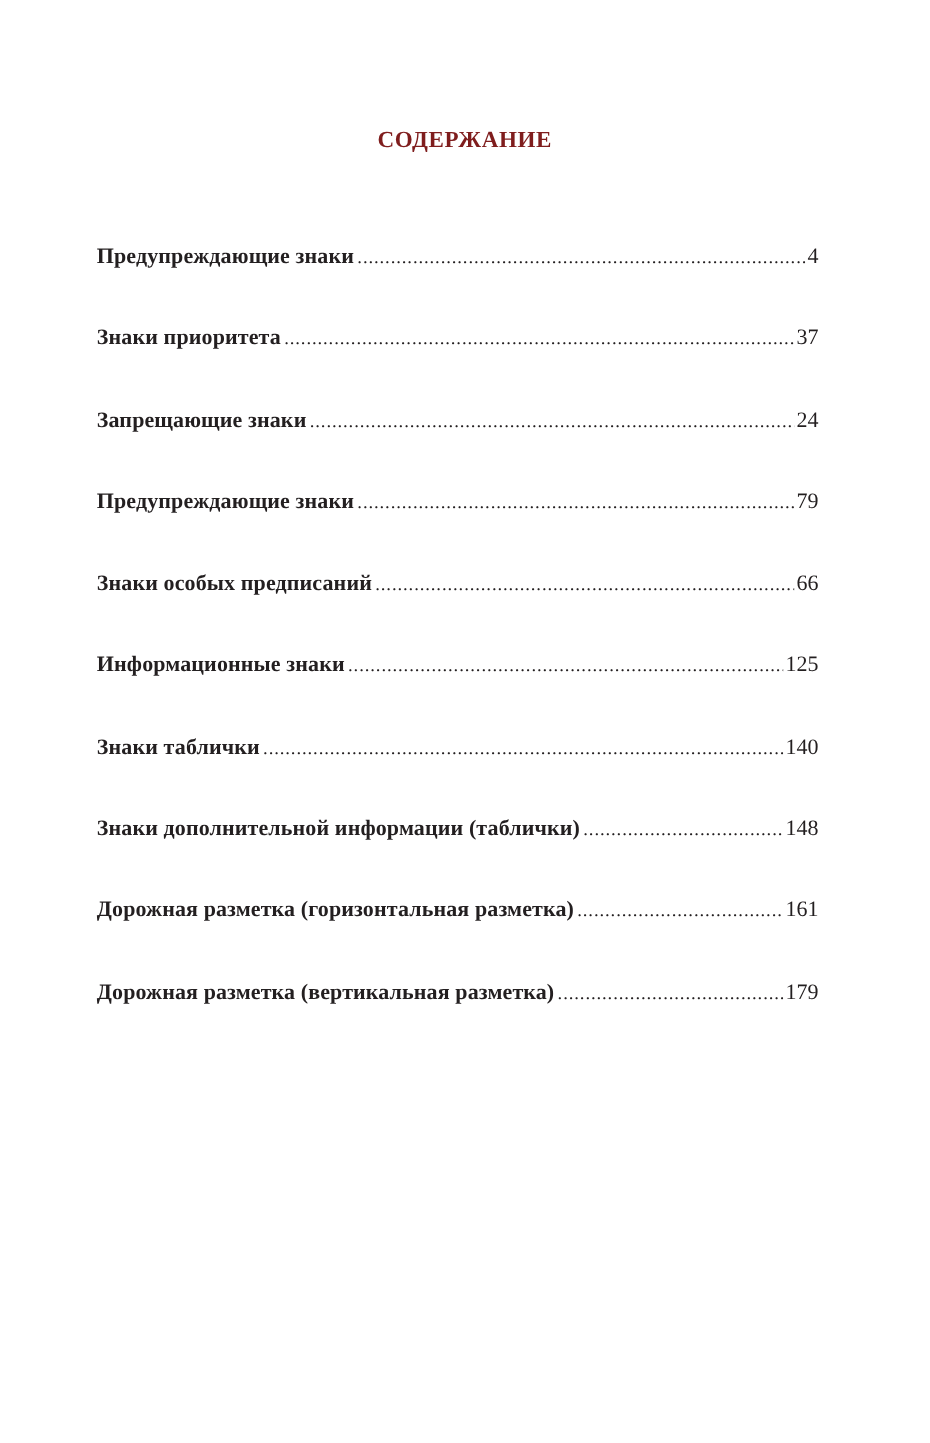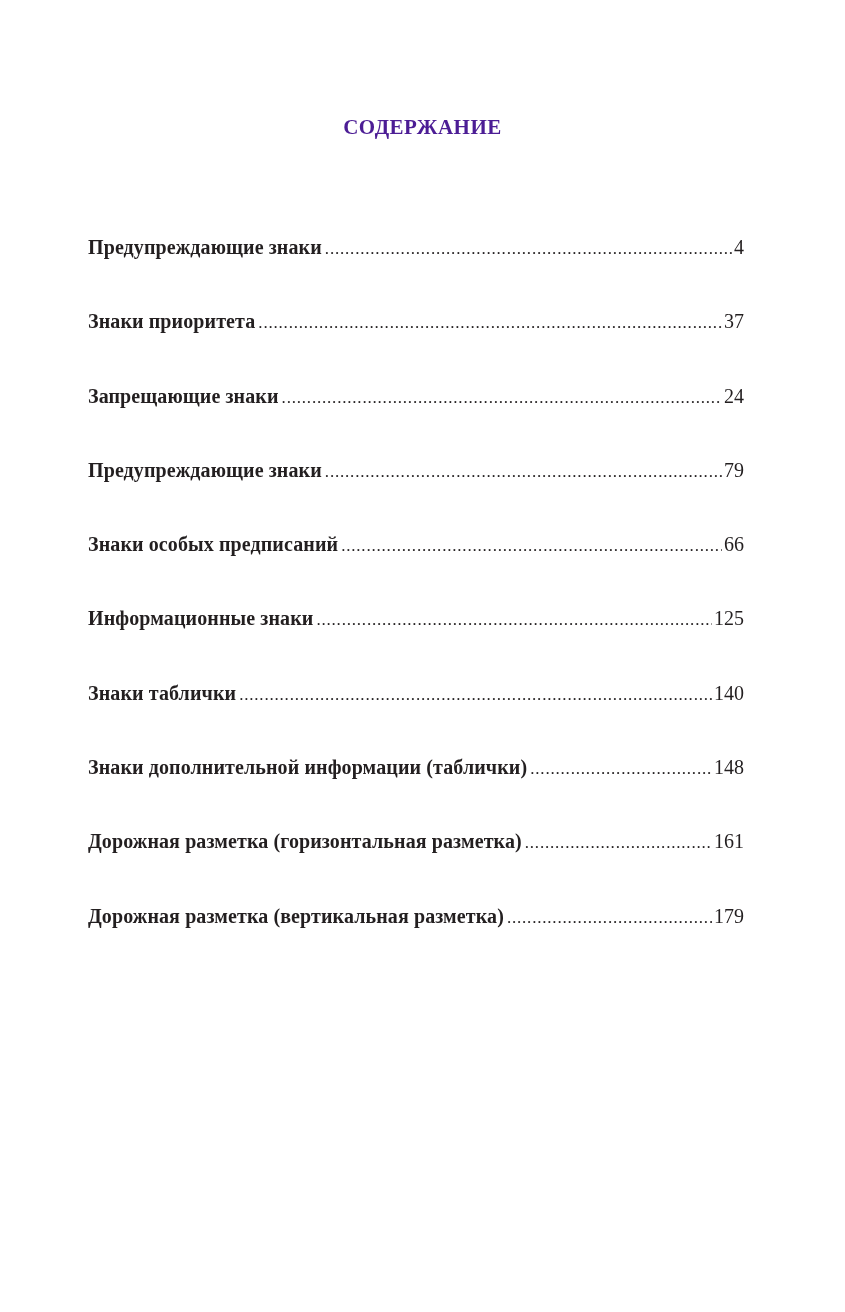--- a/index.html
+++ b/index.html
@@ -1,31 +1,31 @@
 <!DOCTYPE html>
 <html><head>
   <meta charset="utf-8">
   <style>
     html, body { margin: 0; padding: 0; background: #ffffff; }
     body { width: 845px; height: 1312px; position: relative; overflow: hidden;
       font-family: "Liberation Serif", "DejaVu Serif", serif; color: #231f20; }
     .title { position: absolute; top: 115px; left: 0; width: 845px; text-align: center;
       font-size: 21px; font-weight: bold; letter-spacing: 0.5px; }
-    .toc { position: absolute; left: 88px; width: 656px; top: 236px; text-align: center; }
+    .toc { position: absolute; left: 88px; width: 656px; top: 222px; text-align: center; }
     .row { display: flex; align-items: baseline; height: 74.3px; font-size: 20px; }
     .label { font-weight: bold; white-space: nowrap; letter-spacing: 0.1px; }
     .leader { flex: 1; overflow: hidden; white-space: nowrap; margin: 0 2px 0 3px;
       font-size: 17px; letter-spacing: 0.8px; }
     .leader::after { content: "....................................................................................................................................................................................................."; }
     .page { white-space: nowrap; font-weight: normal; }
   </style>
 </head>
 <body>
 
-<div class="title" style="color:#4c1d95">СОДЕРЖАНИЕ</div>
+<div class="title" style="color:#7f1d1d">СОДЕРЖАНИЕ</div>
 
 <div class="toc">
   <div class="row">
       <span class="label">Предупреждающие знаки</span>
       <span class="leader"></span>
       <span class="page">4</span>
     </div>
   <div class="row">
       <span class="label">Знаки приоритета</span>
       <span class="leader"></span>

